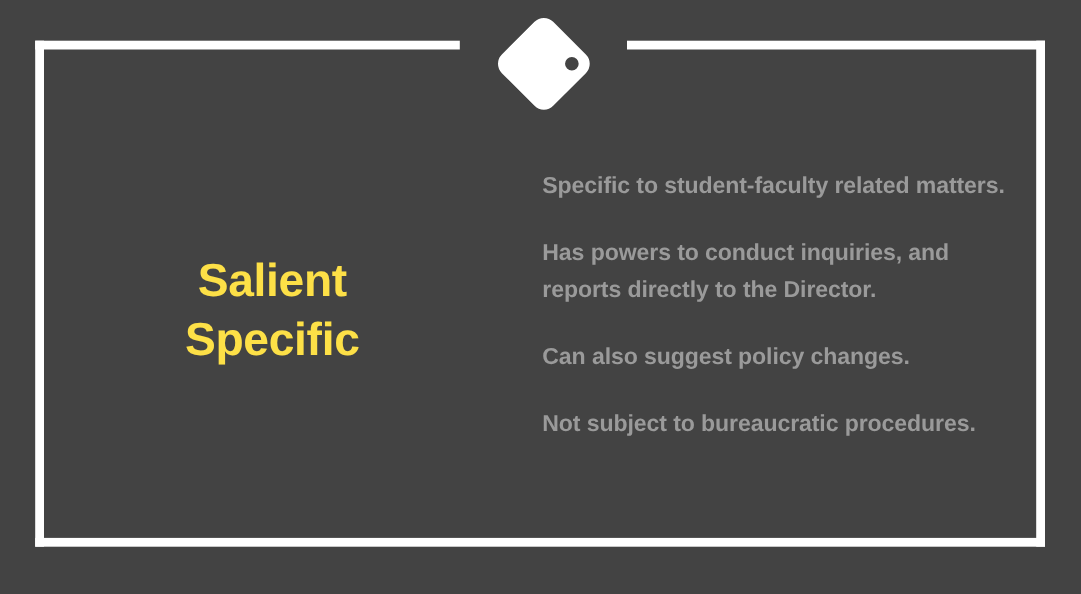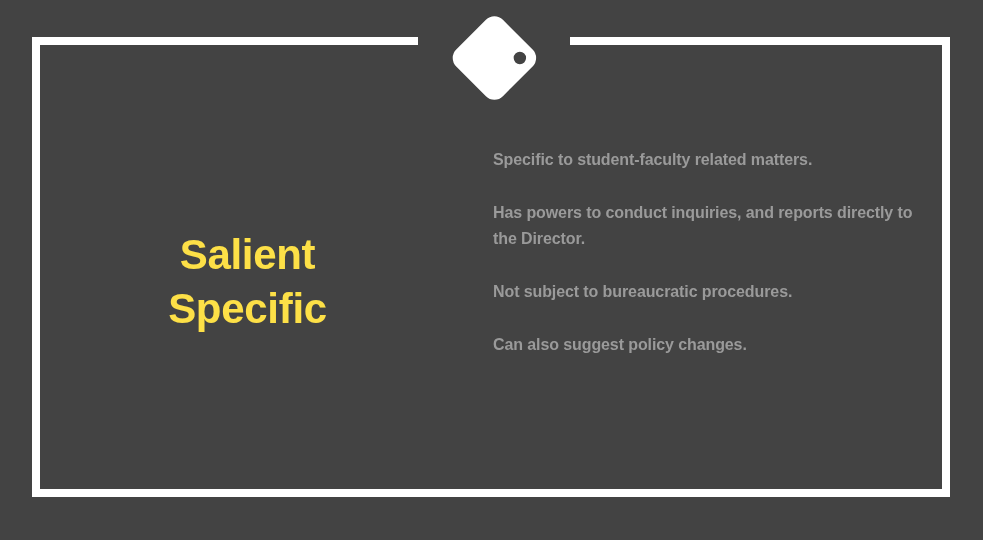--- a/index.html
+++ b/index.html
@@ -93,21 +93,21 @@
 
   
   .features {
     position: absolute;
     left: 493px;
     top: 131px;
     width: 430px;
   }
   .feature-item {
     color: #9A9A9A;
-    font-size: 16px;
+    font-size: 21px;
     font-weight: bold;
     line-height: 1.62;
     letter-spacing: -0.1px;
     margin-bottom: 27px;
   }
   .feature-item:last-child {
     margin-bottom: 0;
   }
 </style>
 </head>
@@ -139,17 +139,17 @@
   </div>
 
   <div class="title-block">
     <div class="title-line">Salient</div>
     <div class="title-line">Specific</div>
   </div>
 
   <div class="features">
     <p class="feature-item">Specific to student-faculty related matters.</p>
     <p class="feature-item">Has powers to conduct inquiries, and reports directly to the Director.</p>
+    <p class="feature-item">Can also suggest policy changes.</p>
     <p class="feature-item">Not subject to bureaucratic procedures.</p>
-    <p class="feature-item">Can also suggest policy changes.</p>
   </div>
 
 </div>
 
 </body></html>

